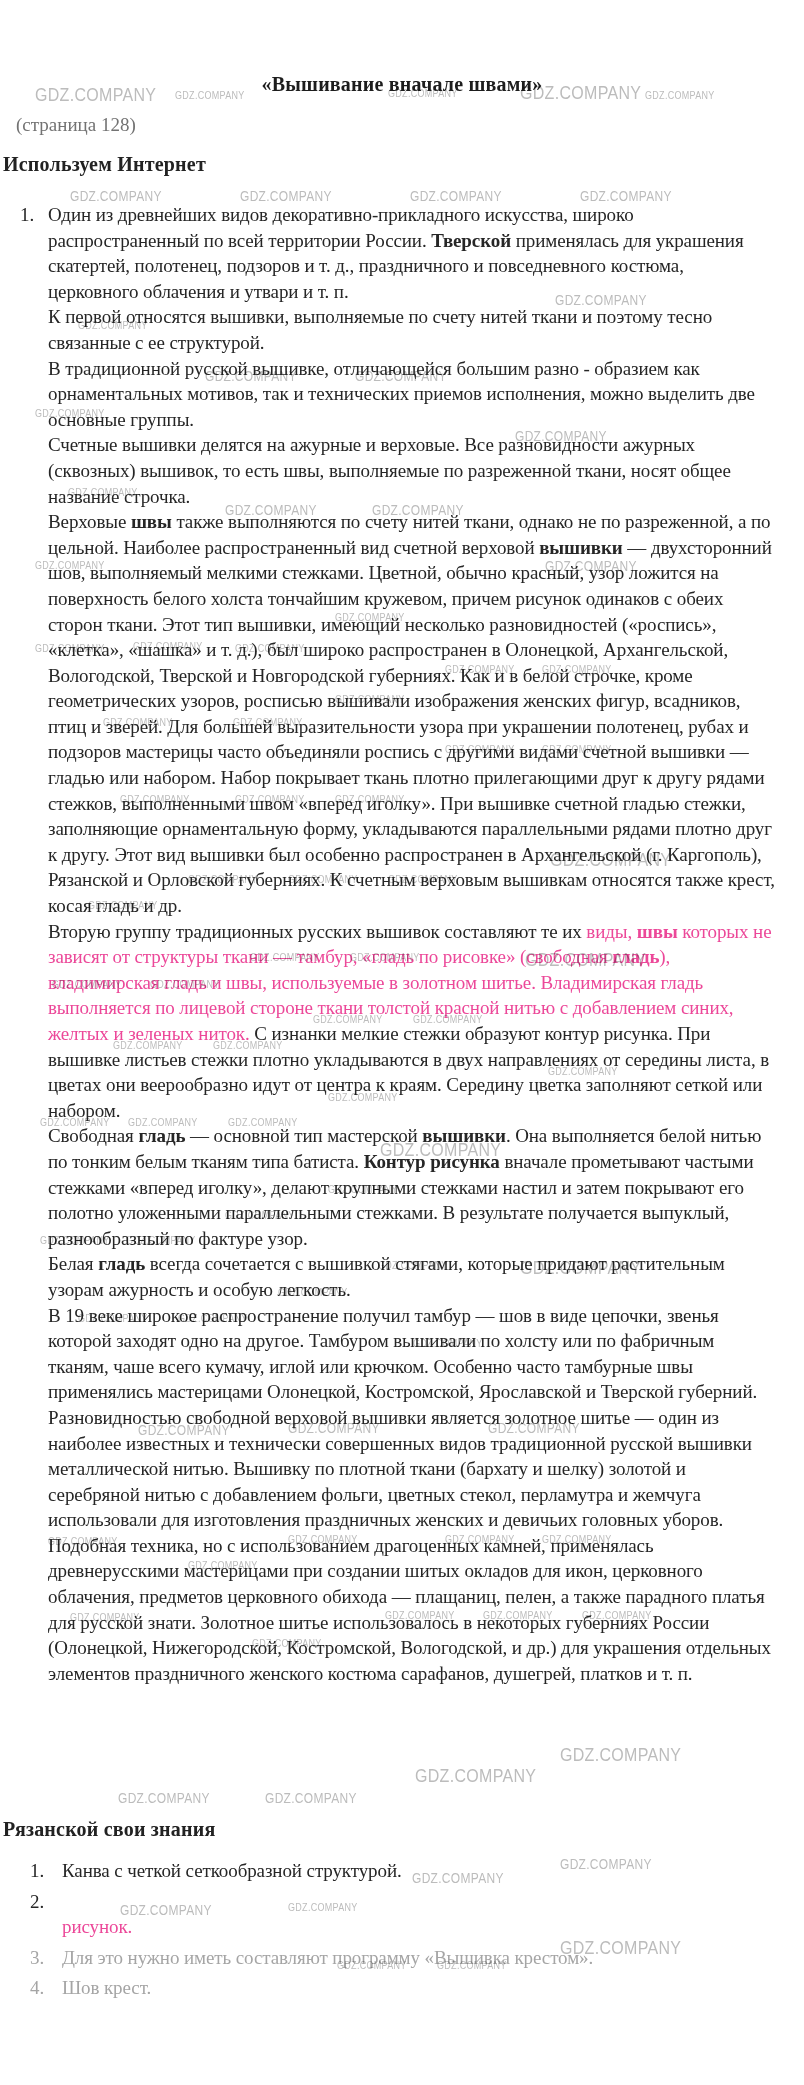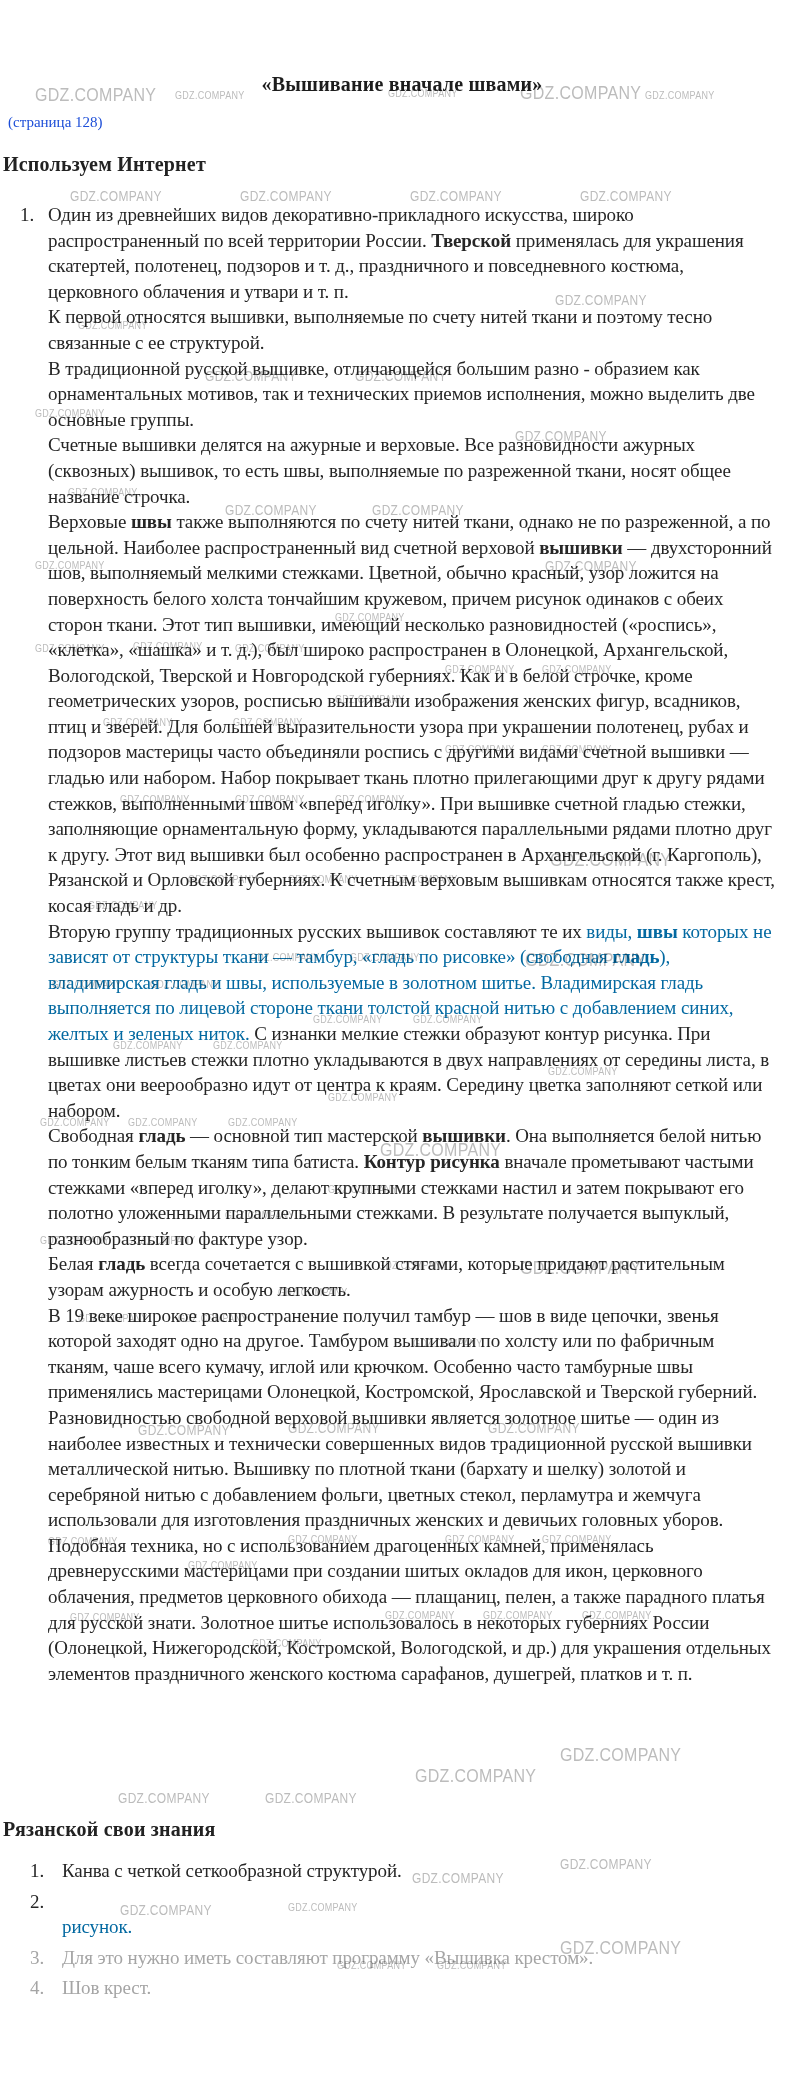--- a/index.html
+++ b/index.html
@@ -12,42 +12,42 @@
     font-family:"Liberation Serif", serif;
     color:#262626;
   }
   .content{position:absolute;inset:0;z-index:1;}
   .doc-title{
     position:absolute;top:72px;left:0;width:100%;
     text-align:center;font-weight:bold;font-size:20px;line-height:24px;
     color:#1d1d1d;letter-spacing:.2px;
   }
   .doc-subtitle{
-    position:absolute;top:114px;left:8px;
-    font-size:15px;color:#1d4ed8;
+    position:absolute;top:114px;left:16px;
+    font-size:19px;color:#737373;
   }
   .sec-heading{
     position:absolute;left:3px;
     font-weight:bold;font-size:20px;color:#222222;letter-spacing:.2px;
   }
   .h1{top:153px;}
   .h2{top:1818px;}
   .list{position:absolute;font-size:19px;line-height:25.6px;letter-spacing:-0.1px;}
   .list1{top:202px;left:20px;width:758px;}
   .list2{top:1858px;left:30px;width:752px;}
   .item{position:relative;margin:0 0 5px 0;}
   .list1 .item{padding-left:28px;}
   .list2 .item{padding-left:32px;}
   .item .num{position:absolute;left:0;top:0;}
   .item p{margin:0;}
   .list1 .item p{max-width:730px;}
   .list2 .item p{max-width:720px;}
   .b{font-weight:bold;}
   .faded, .faded .num{color:#a5a5a5;}
-  .run-faded{color:#0369a1;}
+  .run-faded{color:#ec4899;}
   .watermark-layer{
     position:absolute;inset:0;z-index:2;
     pointer-events:none;
     mix-blend-mode:multiply;
   }
   .wm{
     position:absolute;
     font-family:"Liberation Sans", sans-serif;
     color:#bcbcbc;
     white-space:nowrap;

